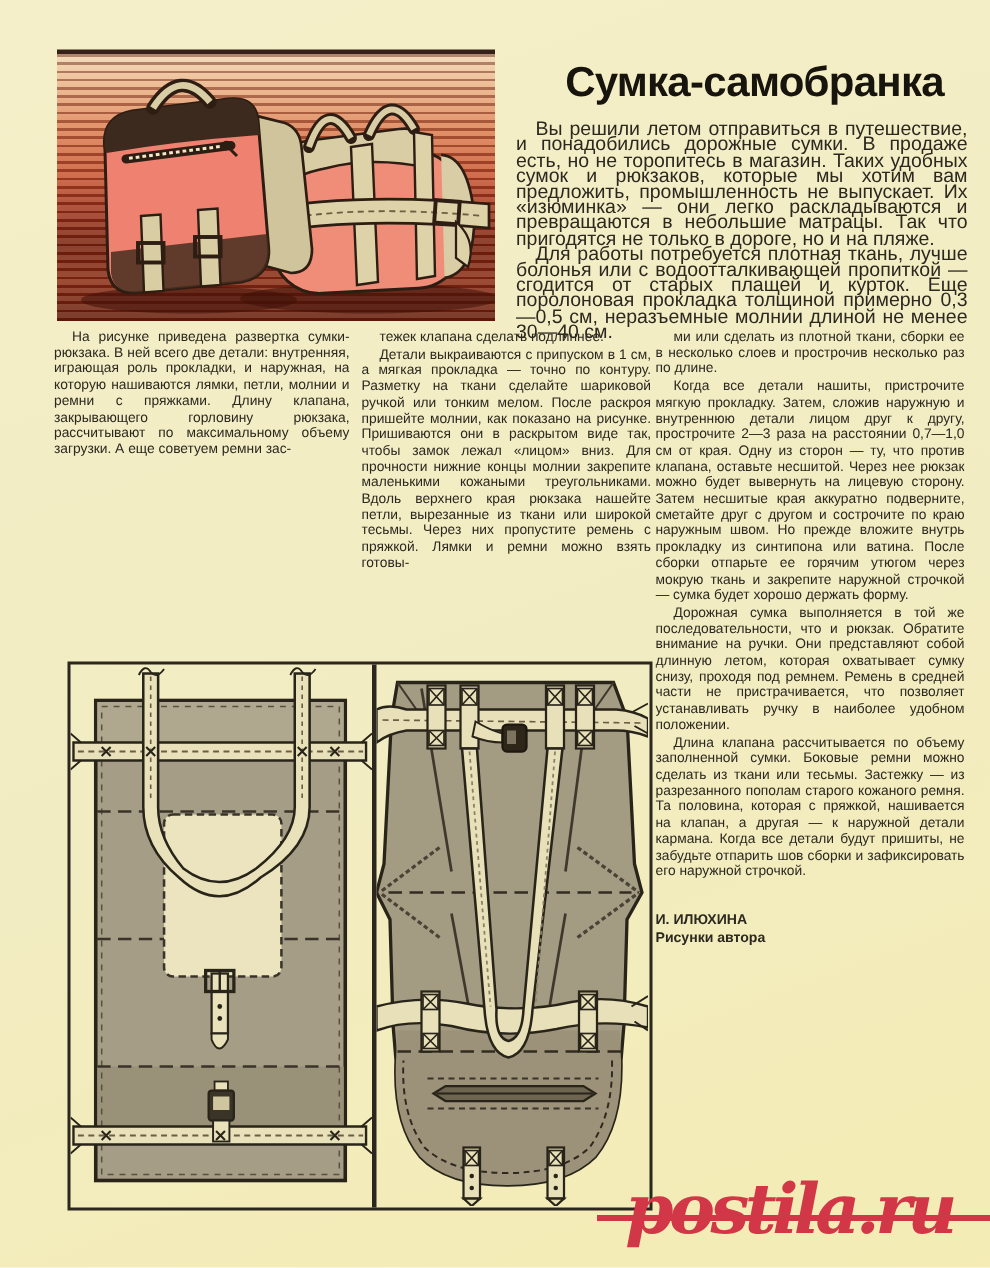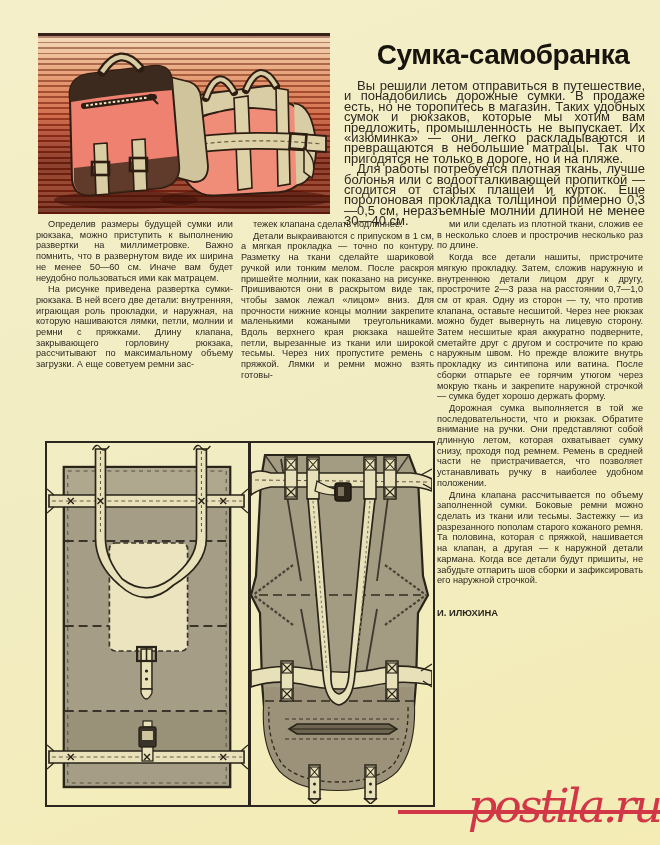--- a/index.html
+++ b/index.html
@@ -41,23 +41,23 @@
   .figure-frame{
     position:absolute;left:45px;top:441px;width:390px;height:366px;
     border:2.5px solid var(--frame);
   }
   .fig{position:absolute;top:0;height:361px;}
   .fig-left{left:0;width:201px;}
   .fig-right{left:203.5px;width:181px;}
   .divider{position:absolute;left:201px;top:0;bottom:0;width:2.5px;background:var(--frame);}
   .watermark{
     position:absolute;left:392px;top:779px;width:268px;z-index:10;
-    font-family:"DejaVu Serif",serif;font-style:italic;font-weight:normal;
+    font-family:"DejaVu Serif",serif;font-style:italic;font-weight:bold;
     font-size:46px;letter-spacing:-3px;color:var(--watermark_red);
-    text-align:right;white-space:nowrap;
+    text-align:center;white-space:nowrap;
   }
   .watermark-line{
     position:absolute;left:398px;top:810px;width:262px;height:4px;
     background:var(--watermark_red);z-index:11;
   }
 </style>
 </head>
 <body>
 
 <div class="illustration">
@@ -105,36 +105,36 @@
 </div>
 
 <h1 class="title">Сумка-самобранка</h1>
 
 <div class="intro">
   <p>Вы решили летом отправиться в путешествие, и понадобились дорожные сумки. В продаже есть, но не торопитесь в магазин. Таких удобных сумок и рюкзаков, которые мы хотим вам предложить, промышленность не выпускает. Их «изюминка» — они легко раскладываются и превращаются в небольшие матрацы. Так что пригодятся не только в дороге, но и на пляже.</p>
   <p>Для работы потребуется плотная ткань, лучше болонья или с водоотталкивающей пропиткой — сгодится от старых плащей и курток. Еще поролоновая прокладка толщиной примерно 0,3—0,5 см, неразъемные молнии длиной не менее 30—40 см.</p>
 </div>
 
 <div class="col col-left">
-  <p>Определив размеры будущей сумки или рюкзака, можно приступить к выполнению развертки на миллиметровке. Важно помнить, что в развернутом виде их ширина не менее 50—60 см. Иначе вам будет неудобно пользоваться ими как матрацем.</p>
   <p>На рисунке приведена развертка сумки-рюкзака. В ней всего две детали: внутренняя, играющая роль прокладки, и наружная, на которую нашиваются лямки, петли, молнии и ремни с пряжками. Длину клапана, закрывающего горловину рюкзака, рассчитывают по максимальному объему загрузки. А еще советуем ремни зас-</p>
 </div>
 
 <div class="col col-middle">
   <p>тежек клапана сделать подлиннее.</p>
   <p>Детали выкраиваются с припуском в 1 см, а мягкая прокладка — точно по контуру. Разметку на ткани сделайте шариковой ручкой или тонким мелом. После раскроя пришейте молнии, как показано на рисунке. Пришиваются они в раскрытом виде так, чтобы замок лежал «лицом» вниз. Для прочности нижние концы молнии закрепите маленькими кожаными треугольниками. Вдоль верхнего края рюкзака нашейте петли, вырезанные из ткани или широкой тесьмы. Через них пропустите ремень с пряжкой. Лямки и ремни можно взять готовы-</p>
 </div>
 
 <div class="col col-right">
-  <p>ми или сделать из плотной ткани, сложив ее в несколько слоев и прострочив несколько раз по длине.</p>
+  <p>ми или сделать из плотной ткани, сборки ее в несколько слоев и прострочив несколько раз по длине.</p>
   <p>Когда все детали нашиты, пристрочите мягкую прокладку. Затем, сложив наружную и внутреннюю детали лицом друг к другу, прострочите 2—3 раза на расстоянии 0,7—1,0 см от края. Одну из сторон — ту, что против клапана, оставьте несшитой. Через нее рюкзак можно будет вывернуть на лицевую сторону. Затем несшитые края аккуратно подверните, сметайте друг с другом и сострочите по краю наружным швом. Но прежде вложите внутрь прокладку из синтипона или ватина. После сборки отпарьте ее горячим утюгом через мокрую ткань и закрепите наружной строчкой — сумка будет хорошо держать форму.</p>
   <p>Дорожная сумка выполняется в той же последовательности, что и рюкзак. Обратите внимание на ручки. Они представляют собой длинную летом, которая охватывает сумку снизу, проходя под ремнем. Ремень в средней части не пристрачивается, что позволяет устанавливать ручку в наиболее удобном положении.</p>
   <p>Длина клапана рассчитывается по объему заполненной сумки. Боковые ремни можно сделать из ткани или тесьмы. Застежку — из разрезанного пополам старого кожаного ремня. Та половина, которая с пряжкой, нашивается на клапан, а другая — к наружной детали кармана. Когда все детали будут пришиты, не забудьте отпарить шов сборки и зафиксировать его наружной строчкой.</p>
   <div class="author">
     <p>И. ИЛЮХИНА</p>
+    <p>Рисунки автора</p>
   </div>
 </div>
 
 <div class="figure-frame">
 
   <svg class="fig fig-left" viewBox="0 0 203 361" preserveAspectRatio="none">
     <rect x="17" y="24" width="168" height="320" fill="#a59d86" stroke="#292419" stroke-width="2.4"></rect>
     <rect x="18" y="25" width="166" height="26" fill="#b0a78f"></rect>
     <rect x="18" y="268" width="166" height="50" fill="#9a9179"></rect>
     <rect x="21" y="28" width="160" height="312" fill="none" stroke="#57503f" stroke-width="1" stroke-dasharray="4 4"></rect>

